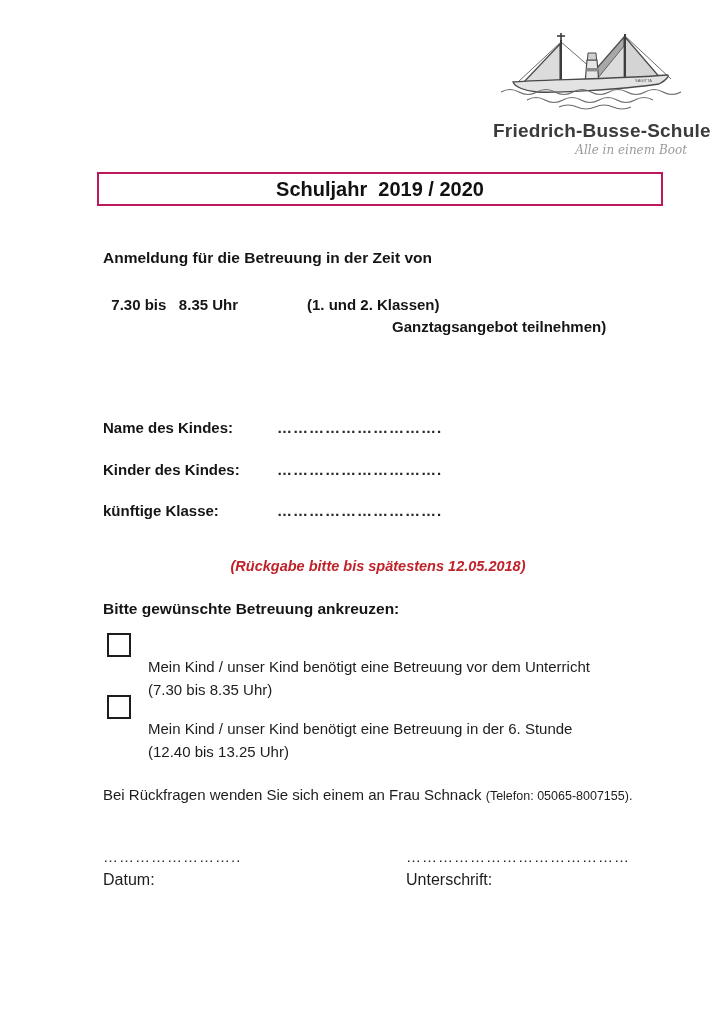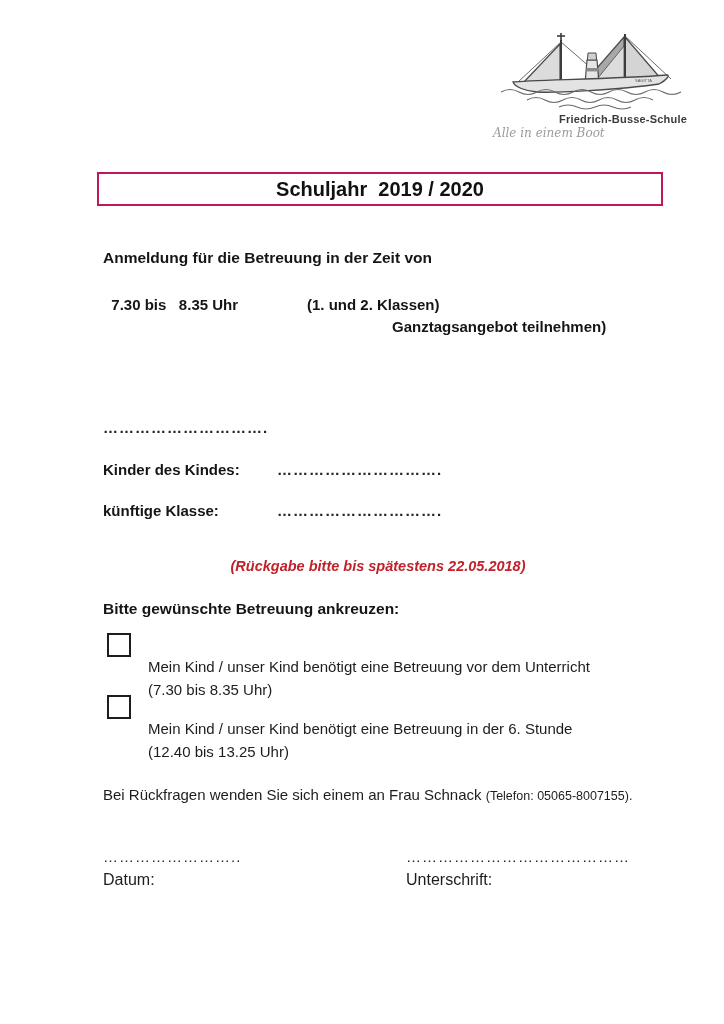--- a/index.html
+++ b/index.html
@@ -11,26 +11,26 @@
     font-family:"Liberation Sans","DejaVu Sans",sans-serif;
     color:#1d1d1d;
     overflow:hidden;
   }
   .abs{position:absolute;}
 
   
   .logo{left:493px;top:30px;width:194px;}
   .logo svg{display:block;margin-left:6px;}
   .school-name{
-    margin-top:1px;font-size:11px;font-weight:700;color:#3b3b3b;
+    margin-top:8px;font-size:19px;font-weight:700;color:#3b3b3b;
     text-align:right;letter-spacing:.2px;white-space:nowrap;
   }
   .tagline{
     font-family:"DejaVu Serif",serif;font-style:italic;
-    font-size:12px;color:#9b9b9b;margin-top:1px;
+    font-size:12px;color:#9b9b9b;text-align:right;margin-top:1px;
   }
 
   
   .title-box{
     left:97px;top:172px;width:562px;height:30px;
     border:2px solid #be185d;
     display:flex;align-items:center;justify-content:center;
     font-size:20px;font-weight:700;white-space:pre;color:#111;
   }
 
@@ -131,33 +131,34 @@
   <div class="abs times">
     <div class="time-row">
       <span class="t-col">  7.30 bis   8.35 Uhr</span>
       <span class="n-col">(1. und 2. Klassen)</span>
     </div>
     <div class="row3">Ganztagsangebot teilnehmen)</div>
   </div>
 
   <div class="abs fields">
     <div class="field-row">
+      <span class="field-label">Name des Kindes:</span>
       <span class="field-dots">………………………….</span>
     </div>
     <div class="field-row">
       <span class="field-label">Kinder des Kindes:</span>
       <span class="field-dots">………………………….</span>
     </div>
     <div class="field-row">
       <span class="field-label">künftige Klasse:</span>
       <span class="field-dots">………………………….</span>
     </div>
   </div>
 
-  <div class="abs deadline">(Rückgabe bitte bis spätestens 22.05.2018)</div>
+  <div class="abs deadline">(Rückgabe bitte bis spätestens 12.05.2018)</div>
 
   <div class="abs check-heading">Bitte gewünschte Betreuung ankreuzen:</div>
 
   <div class="abs option opt1">
     <span class="cb"></span>
     <div class="opt-text">
       <div>Mein Kind / unser Kind benötigt eine Betreuung vor dem Unterricht</div>
       <div>(7.30 bis 8.35 Uhr)</div>
     </div>
   </div>

